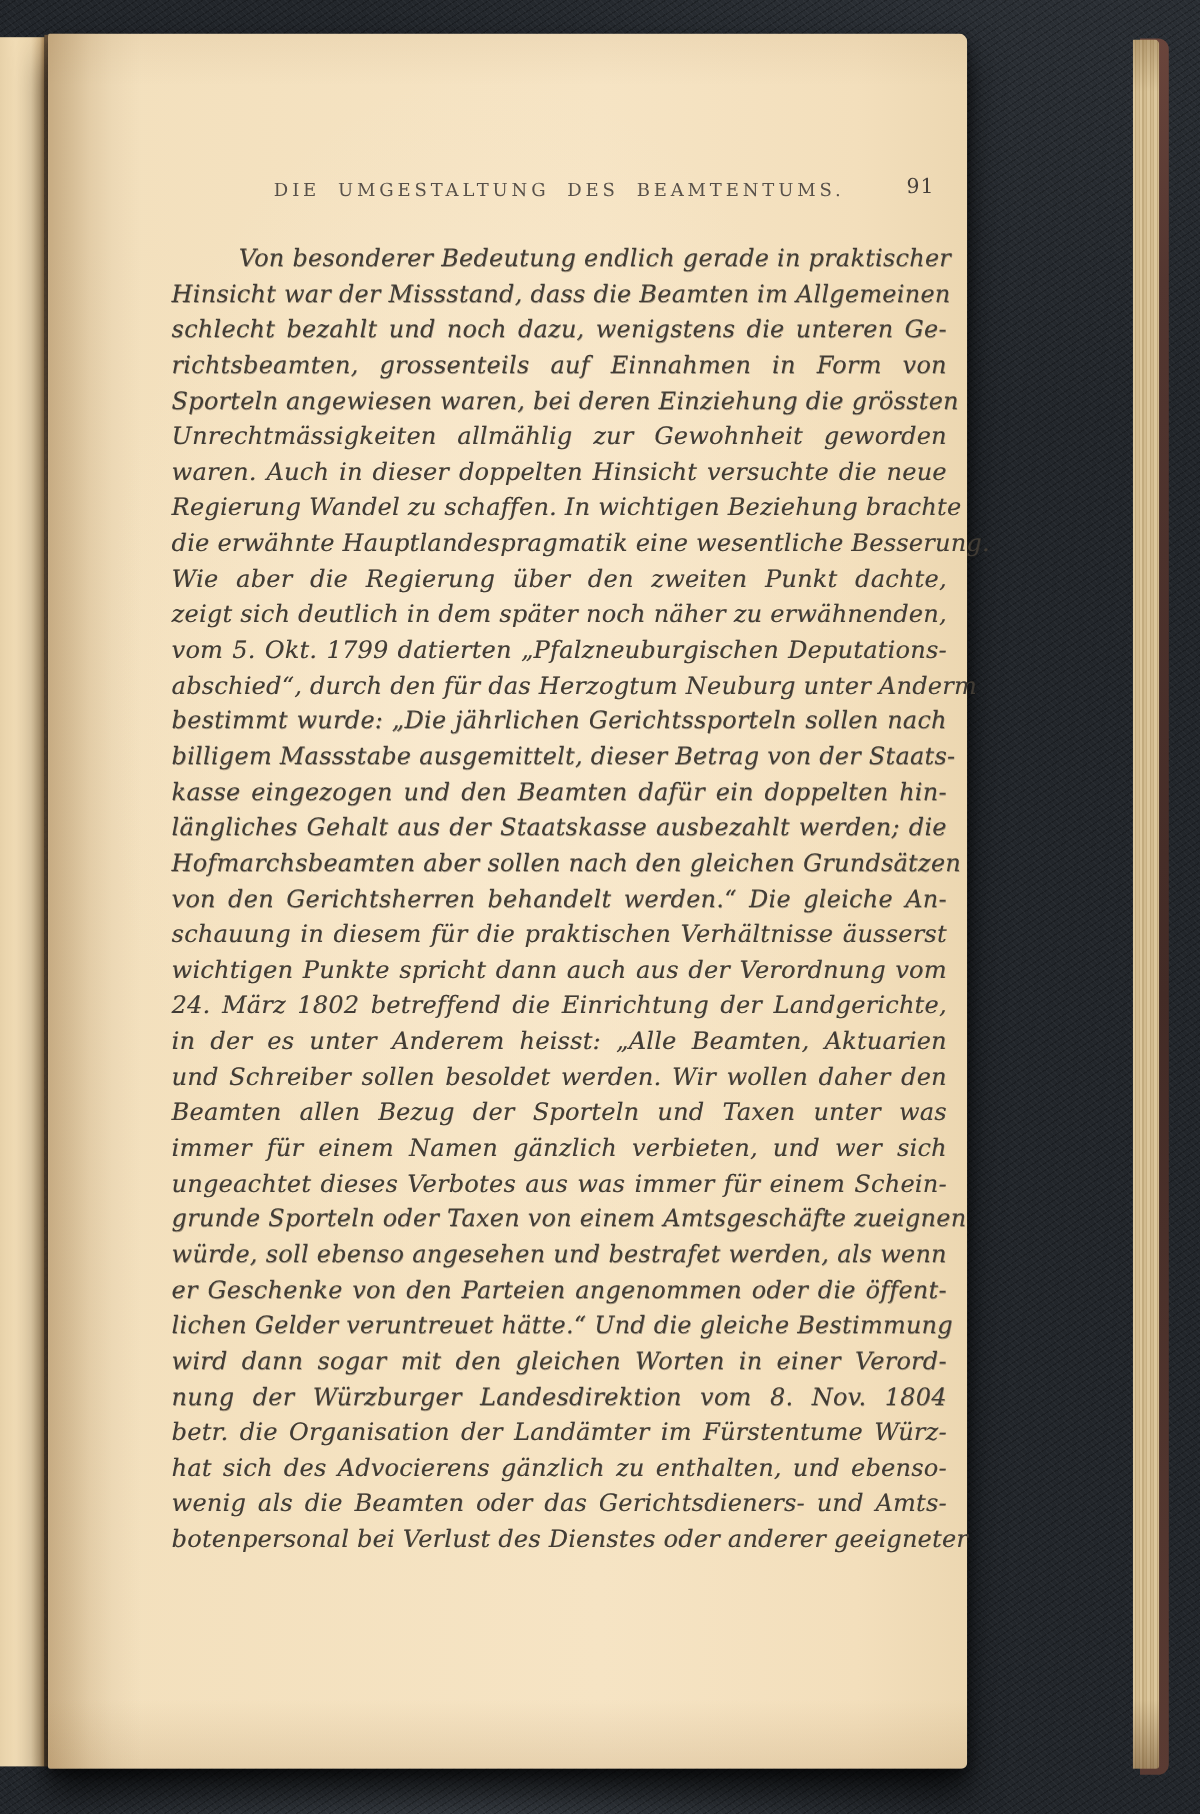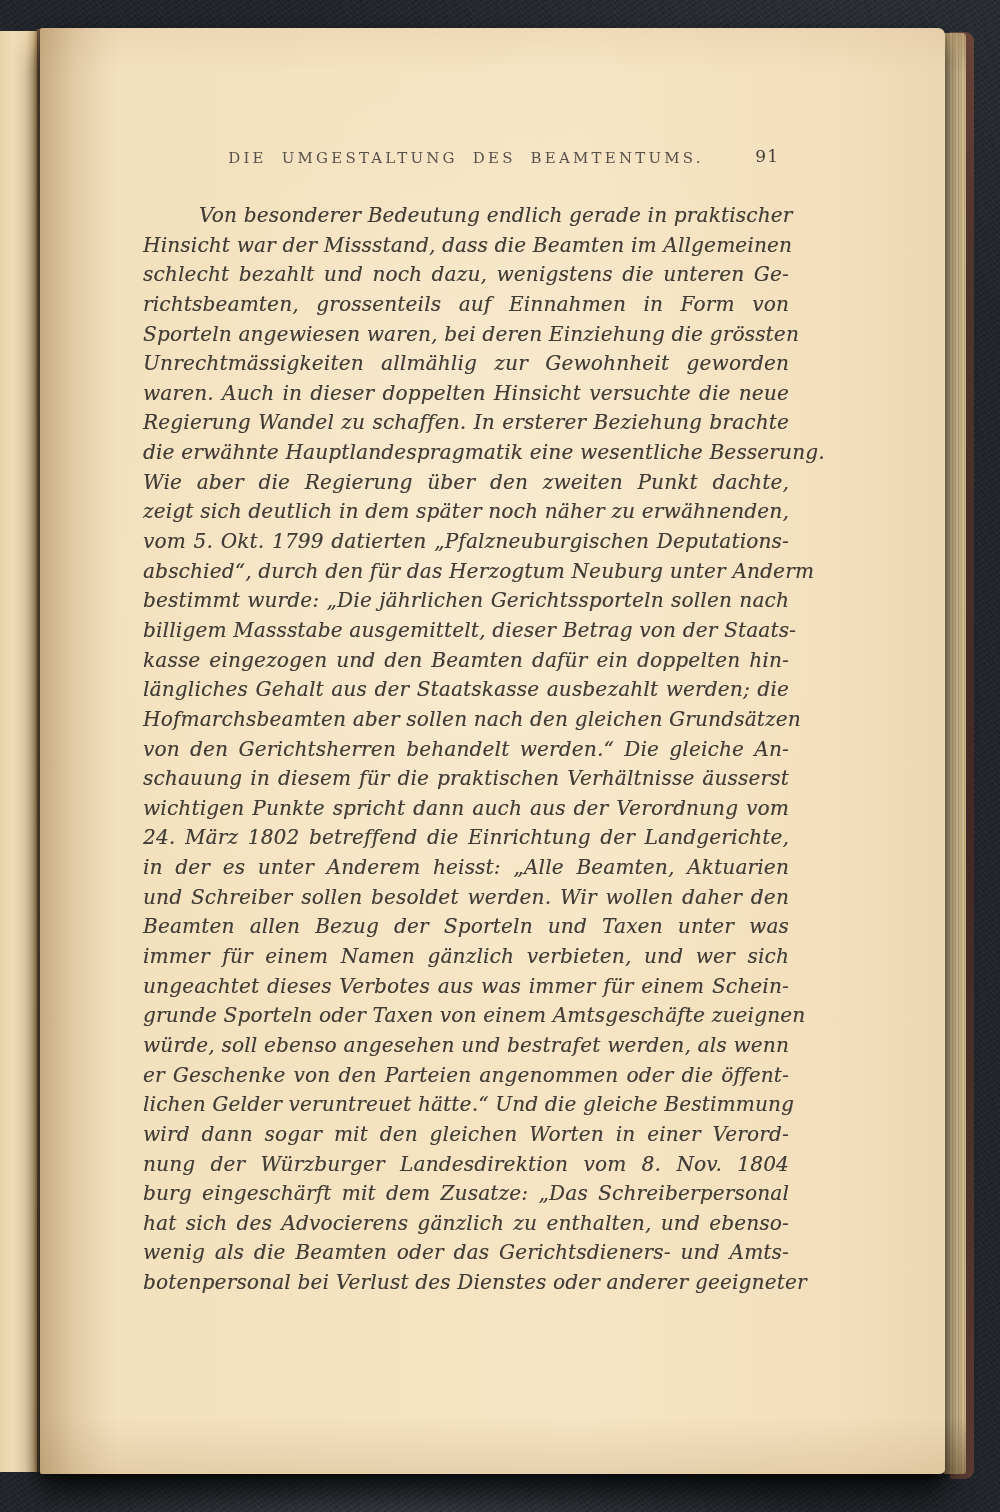--- a/index.html
+++ b/index.html
@@ -48,21 +48,21 @@
   .edge-stack {
     position: absolute; left: 944px; top: 33px;
     width: 22px; height: 1441px;
     border-radius: 0 4px 3px 0;
     background:
       linear-gradient(180deg, rgba(120,90,50,0.35) 0, rgba(120,90,50,0) 3%, rgba(120,90,50,0) 96%, rgba(90,60,30,0.45) 100%),
       repeating-linear-gradient(90deg, #dcc79d 0 2px, #c2aa7d 2px 3px, #d2bb8f 3px 5px, #c8b083 5px 6px);
   }
   .page {
     position: absolute; left: 40px; top: 28px;
-    width: 905px; height: 1446px;
+    width: 766px; height: 1446px;
     border-radius: 2px 7px 5px 2px;
     background:
       radial-gradient(ellipse 65% 55% at 48% 38%, #f9ead0 0%, rgba(249,234,208,0) 65%),
       linear-gradient(180deg, rgba(170,130,80,0.10) 0, rgba(170,130,80,0) 3%, rgba(170,130,80,0) 96%, rgba(150,110,60,0.16) 100%),
       linear-gradient(90deg, #e6cfa6 0%, #f3e0bd 7%, #f6e4c4 60%, #f3dfbc 88%, #ecd7b1 100%);
     box-shadow: 0 20px 28px rgba(0,0,0,0.70), 0 4px 10px rgba(0,0,0,0.45);
   }
   .gutter-shade {
     position: absolute; left: 0; top: 0;
     width: 78px; height: 100%;
@@ -125,21 +125,21 @@
     </div>
 
     <div class="body-text">
         <div class="text-line indent">Von besonderer Bedeutung endlich gerade in praktischer</div>
         <div class="text-line">Hinsicht war der Missstand, dass die Beamten im Allgemeinen</div>
         <div class="text-line">schlecht bezahlt und noch dazu, wenigstens die unteren Ge-</div>
         <div class="text-line">richtsbeamten, grossenteils auf Einnahmen in Form von</div>
         <div class="text-line">Sporteln angewiesen waren, bei deren Einziehung die grössten</div>
         <div class="text-line">Unrechtmässigkeiten allmählig zur Gewohnheit geworden</div>
         <div class="text-line">waren. Auch in dieser doppelten Hinsicht versuchte die neue</div>
-        <div class="text-line">Regierung Wandel zu schaffen. In ersterer Beziehung brachte</div>
+        <div class="text-line">Regierung Wandel zu schaffen. In wichtigen Beziehung brachte</div>
         <div class="text-line">die erwähnte Hauptlandespragmatik eine wesentliche Besserung.</div>
         <div class="text-line">Wie aber die Regierung über den zweiten Punkt dachte,</div>
         <div class="text-line">zeigt sich deutlich in dem später noch näher zu erwähnenden,</div>
         <div class="text-line">vom 5. Okt. 1799 datierten „Pfalzneuburgischen Deputations-</div>
         <div class="text-line">abschied“, durch den für das Herzogtum Neuburg unter Anderm</div>
         <div class="text-line">bestimmt wurde: „Die jährlichen Gerichtssporteln sollen nach</div>
         <div class="text-line">billigem Massstabe ausgemittelt, dieser Betrag von der Staats-</div>
         <div class="text-line">kasse eingezogen und den Beamten dafür ein doppelten hin-</div>
         <div class="text-line">längliches Gehalt aus der Staatskasse ausbezahlt werden; die</div>
         <div class="text-line">Hofmarchsbeamten aber sollen nach den gleichen Grundsätzen</div>
@@ -151,19 +151,19 @@
         <div class="text-line">und Schreiber sollen besoldet werden. Wir wollen daher den</div>
         <div class="text-line">Beamten allen Bezug der Sporteln und Taxen unter was</div>
         <div class="text-line">immer für einem Namen gänzlich verbieten, und wer sich</div>
         <div class="text-line">ungeachtet dieses Verbotes aus was immer für einem Schein-</div>
         <div class="text-line">grunde Sporteln oder Taxen von einem Amtsgeschäfte zueignen</div>
         <div class="text-line">würde, soll ebenso angesehen und bestrafet werden, als wenn</div>
         <div class="text-line">er Geschenke von den Parteien angenommen oder die öffent-</div>
         <div class="text-line">lichen Gelder veruntreuet hätte.“ Und die gleiche Bestimmung</div>
         <div class="text-line">wird dann sogar mit den gleichen Worten in einer Verord-</div>
         <div class="text-line">nung der Würzburger Landesdirektion vom 8. Nov. 1804</div>
-        <div class="text-line">burg eingeschärft mit dem Zusatze: „Das Schreiberpersonal</div>
+        <div class="text-line">betr. die Organisation der Landämter im Fürstentume Würz-</div>
         <div class="text-line">hat sich des Advocierens gänzlich zu enthalten, und ebenso-</div>
         <div class="text-line">wenig als die Beamten oder das Gerichtsdieners- und Amts-</div>
         <div class="text-line">botenpersonal bei Verlust des Dienstes oder anderer geeigneter</div>
       </div>
   </div>
 </div>
 
 </body></html>

